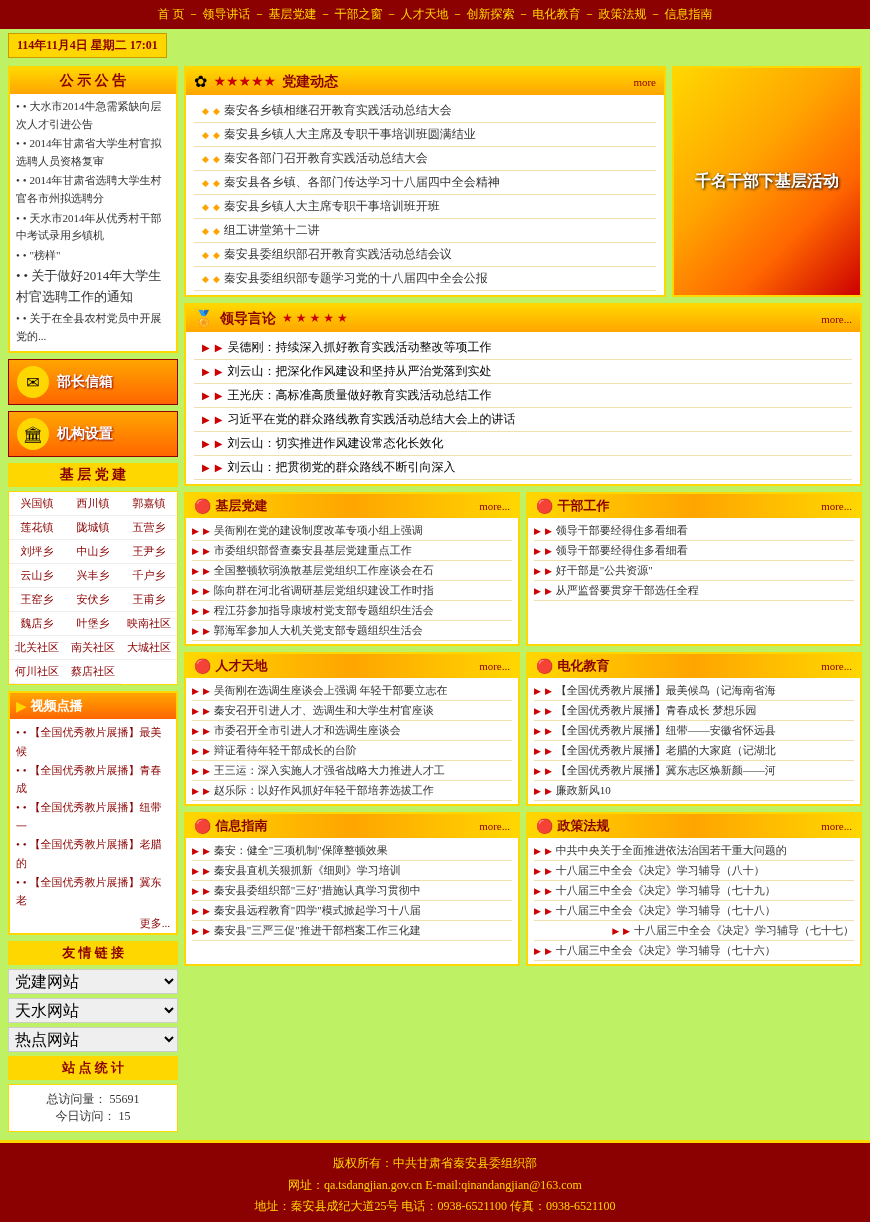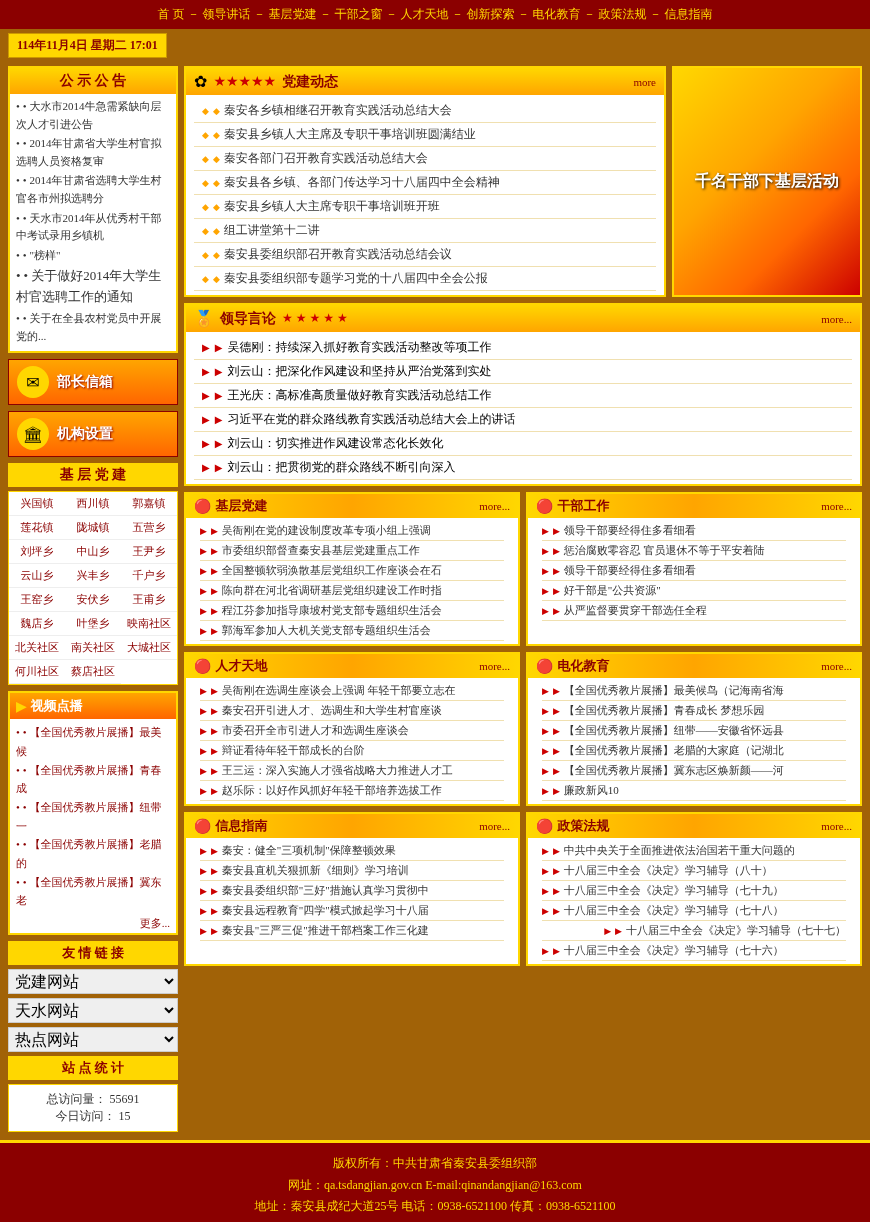--- a/index.html
+++ b/index.html
@@ -3,21 +3,21 @@
   <meta charset="utf-8">
   <style>
     * { margin: 0; padding: 0; box-sizing: border-box; }
     body { font-family: SimSun, "宋体", serif; font-size: 12px; background: #c00; width: 870px; }
     
     
     .top-nav { background: #8B0000; padding: 6px 0; text-align: center; }
     .top-nav span { color: #FFD700; }
     
     
-    .main-wrapper { background: #a16207; padding: 4px 8px 8px 8px; }
+    .main-wrapper { background: #bef264; padding: 4px 8px 8px 8px; }
     
     
     .date-bar { background: #FFD700; color: #8B0000; font-weight: bold; font-size: 12px; padding: 3px 8px; margin-bottom: 4px; display: inline-block; border: 1px solid #c90; }
     
     .content-area { display: flex; gap: 6px; }
     
     
     .sidebar { width: 170px; flex-shrink: 0; }
     
     
@@ -86,21 +86,21 @@
     .leader-content li { list-style: none; padding: 3px 0; font-size: 12px; border-bottom: 1px solid #f0e0b0; }
     .leader-content li::before { content: "▶"; color: #c00; margin-right: 5px; font-size: 10px; }
     
     
     .four-box-grid { display: grid; grid-template-columns: 1fr 1fr; gap: 6px; margin-bottom: 6px; }
     .content-box { background: #fff; border: 2px solid #FFD700; }
     .content-box-header { background: linear-gradient(to right, #FFD700, #FFA500, #FFD700); display: flex; align-items: center; justify-content: space-between; padding: 3px 8px; }
     .content-box-title { font-size: 13px; font-weight: bold; color: #8B0000; display: flex; align-items: center; gap: 4px; }
     .content-box-icon { font-size: 14px; }
     .content-box-more { color: #8B0000; font-size: 11px; cursor: pointer; }
-    .content-box-list { padding: 3px 14px; border-radius: 23px; }
+    .content-box-list { padding: 3px 6px; border-radius: 23px; }
     .content-box-list li { list-style: none; padding: 2px 0; font-size: 11px; color: #333; border-bottom: 1px solid #f0e0b0; }
     .content-box-list li::before { content: "▶"; color: #c00; margin-right: 4px; font-size: 9px; }
     
     
     .footer { background: #8B0000; border-top: 3px solid #FFD700; padding: 10px 0; text-align: center; color: #FFD700; font-size: 12px; line-height: 1.8; }
 
     .section-label { color: #8B0000; font-size: 14px; font-weight: bold; }
 
     .top-date-row { display: flex; align-items: center; margin-bottom: 4px; }
   </style>
@@ -307,21 +307,20 @@
         <div class="content-box">
           <div class="content-box-header">
             <div class="content-box-title">
               <span class="content-box-icon">🔴</span>
               <span>干部工作</span>
             </div>
             <span class="content-box-more">more...</span>
           </div>
           <ul class="content-box-list" id="box2-list">
               <li style="list-style: none; padding: 2px 0px; font-size: 11px; color: rgb(51, 51, 51); border-bottom: 1px solid rgb(240, 224, 176); cursor: pointer; white-space: nowrap; overflow: hidden; text-overflow: ellipsis;"><span style="color:#c00;margin-right:4px;font-size:9px;">▶</span>领导干部要经得住多看细看</li>
-              <li style="list-style: none; padding: 2px 0px; font-size: 11px; color: rgb(51, 51, 51); border-bottom: 1px solid rgb(240, 224, 176); cursor: pointer; white-space: nowrap; overflow: hidden; text-overflow: ellipsis;"><span style="color:#c00;margin-right:4px;font-size:9px;">▶</span>惩治腐败零容忍 官员退休不等于平安着陆</li>
               <li style="list-style: none; padding: 2px 0px; font-size: 11px; color: rgb(51, 51, 51); border-bottom: 1px solid rgb(240, 224, 176); cursor: pointer; white-space: nowrap; overflow: hidden; text-overflow: ellipsis;"><span style="color:#c00;margin-right:4px;font-size:9px;">▶</span>领导干部要经得住多看细看</li>
               <li style="list-style: none; padding: 2px 0px; font-size: 11px; color: rgb(51, 51, 51); border-bottom: 1px solid rgb(240, 224, 176); cursor: pointer; white-space: nowrap; overflow: hidden; text-overflow: ellipsis;"><span style="color:#c00;margin-right:4px;font-size:9px;">▶</span>好干部是"公共资源"</li>
               <li style="list-style: none; padding: 2px 0px; font-size: 11px; color: rgb(51, 51, 51); border-bottom: 1px solid rgb(240, 224, 176); cursor: pointer; white-space: nowrap; overflow: hidden; text-overflow: ellipsis;"><span style="color:#c00;margin-right:4px;font-size:9px;">▶</span>从严监督要贯穿干部选任全程</li>
             </ul>
         </div>
 
         <div class="content-box">
           <div class="content-box-header">
             <div class="content-box-title">
               <span class="content-box-icon">🔴</span>

